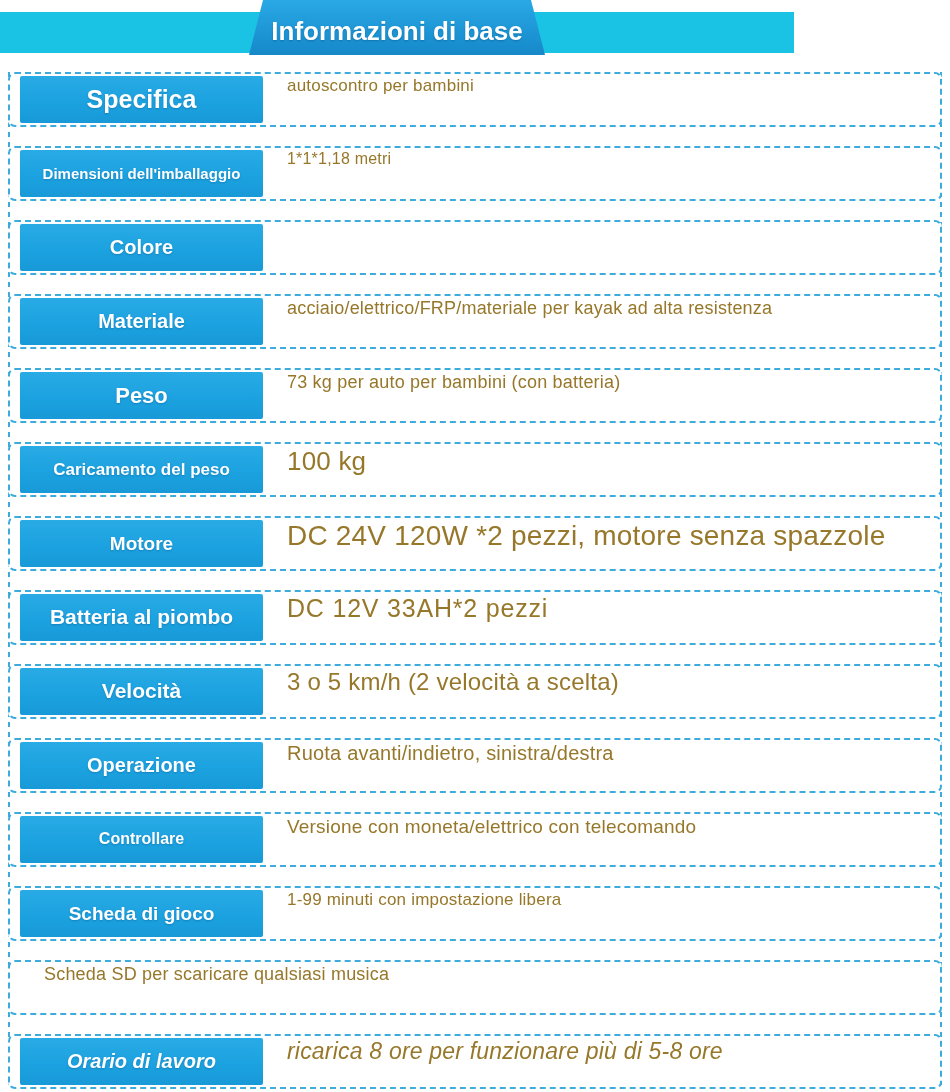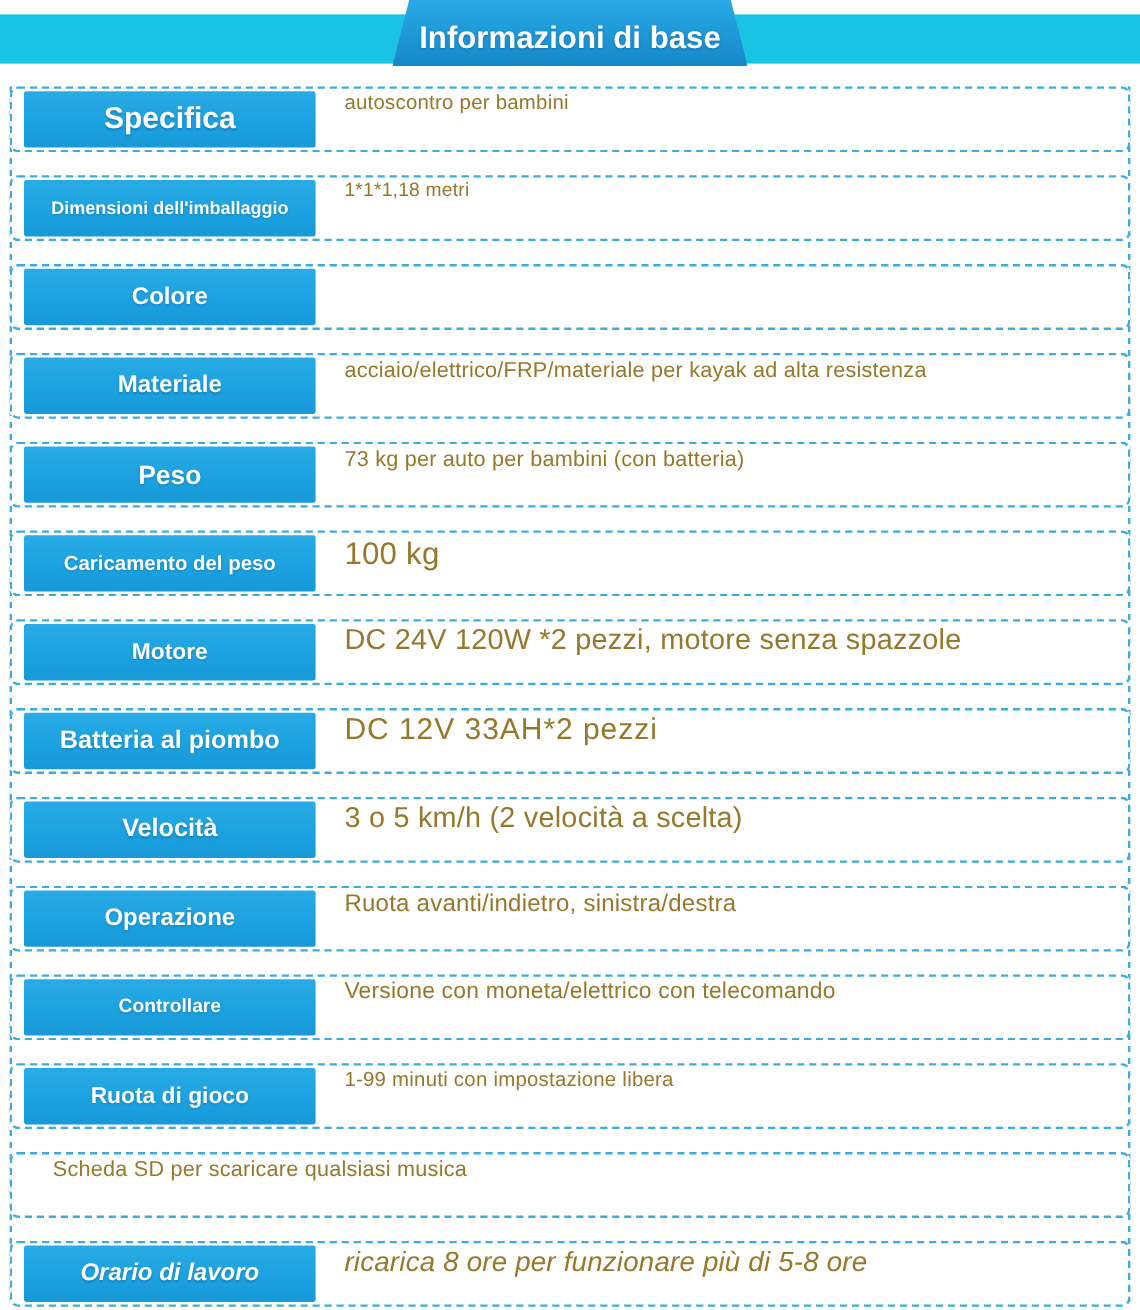--- a/index.html
+++ b/index.html
@@ -10,21 +10,21 @@
     --value-text:#97782b;
     --label-text:#ffffff;
   }
   *{box-sizing:border-box;margin:0;padding:0;}
   html,body{background:#fff;}
   body{
     width:950px;height:1092px;overflow:hidden;
     font-family:"Liberation Sans","DejaVu Sans",sans-serif;
   }
   
-  .header{position:relative;width:950px;height:55px;}
+  .header{position:relative;width:794px;height:55px;}
   .header-bar{
     position:absolute;left:0;top:12px;width:100%;height:41px;
     background:var(--cyan-bar);
   }
   .ribbon{
     position:absolute;left:50%;top:0;transform:translateX(-50%);
     width:296px;height:55px;
     background:linear-gradient(180deg,#2aa8e6 0%,#1b92d2 70%,#1688c8 100%);
     clip-path:polygon(14px 0,calc(100% - 14px) 0,100% 100%,0 100%);
     display:flex;align-items:center;justify-content:center;
@@ -71,21 +71,21 @@
     white-space:nowrap;overflow:hidden;
     letter-spacing:.2px;
   }
   
   .row:nth-child(1)  .label{font-size:25px} .row:nth-child(1)  .value{font-size:17px}
   .row:nth-child(2)  .label{font-size:15px} .row:nth-child(2)  .value{font-size:16px}
   .row:nth-child(3)  .label{font-size:20px} .row:nth-child(3)  .value{font-size:16px;letter-spacing:0}
   .row:nth-child(4)  .label{font-size:20px} .row:nth-child(4)  .value{font-size:18px}
   .row:nth-child(5)  .label{font-size:22px} .row:nth-child(5)  .value{font-size:18px}
   .row:nth-child(6)  .label{font-size:17px} .row:nth-child(6)  .value{font-size:26px}
-  .row:nth-child(7)  .label{font-size:19px} .row:nth-child(7)  .value{font-size:24px}
+  .row:nth-child(7)  .label{font-size:19px} .row:nth-child(7)  .value{font-size:28px}
   .row:nth-child(8)  .label{font-size:21px} .row:nth-child(8)  .value{font-size:25px;letter-spacing:.8px}
   .row:nth-child(9)  .label{font-size:21px} .row:nth-child(9)  .value{font-size:24px}
   .row:nth-child(10) .label{font-size:20px} .row:nth-child(10) .value{font-size:20px}
   .row:nth-child(11) .label{font-size:16px} .row:nth-child(11) .value{font-size:19px}
   .row:nth-child(12) .label{font-size:19px} .row:nth-child(12) .value{font-size:17px}
   .row:nth-child(13) .label{font-size:19px} .row:nth-child(13) .value{font-size:18px}
   .row:nth-child(14) .label{font-size:20px} .row:nth-child(14) .value{font-size:23px}
 </style>
 </head>
 <body>
@@ -148,21 +148,21 @@
       <div class="label">Operazione</div>
       <div class="value">Ruota avanti/indietro, sinistra/destra</div>
     </div>
 
     <div class="row">
       <div class="label">Controllare</div>
       <div class="value">Versione con moneta/elettrico con telecomando</div>
     </div>
 
     <div class="row">
-      <div class="label">Ruota di gioco</div>
+      <div class="label">Scheda di gioco</div>
       <div class="value">1-99 minuti con impostazione libera</div>
     </div>
 
     <div class="row">
       <div class="value">Scheda SD per scaricare qualsiasi musica</div>
     </div>
 
     <div class="row">
       <div class="label">Orario di lavoro</div>
       <div class="value">ricarica 8 ore per funzionare più di 5-8 ore</div>

